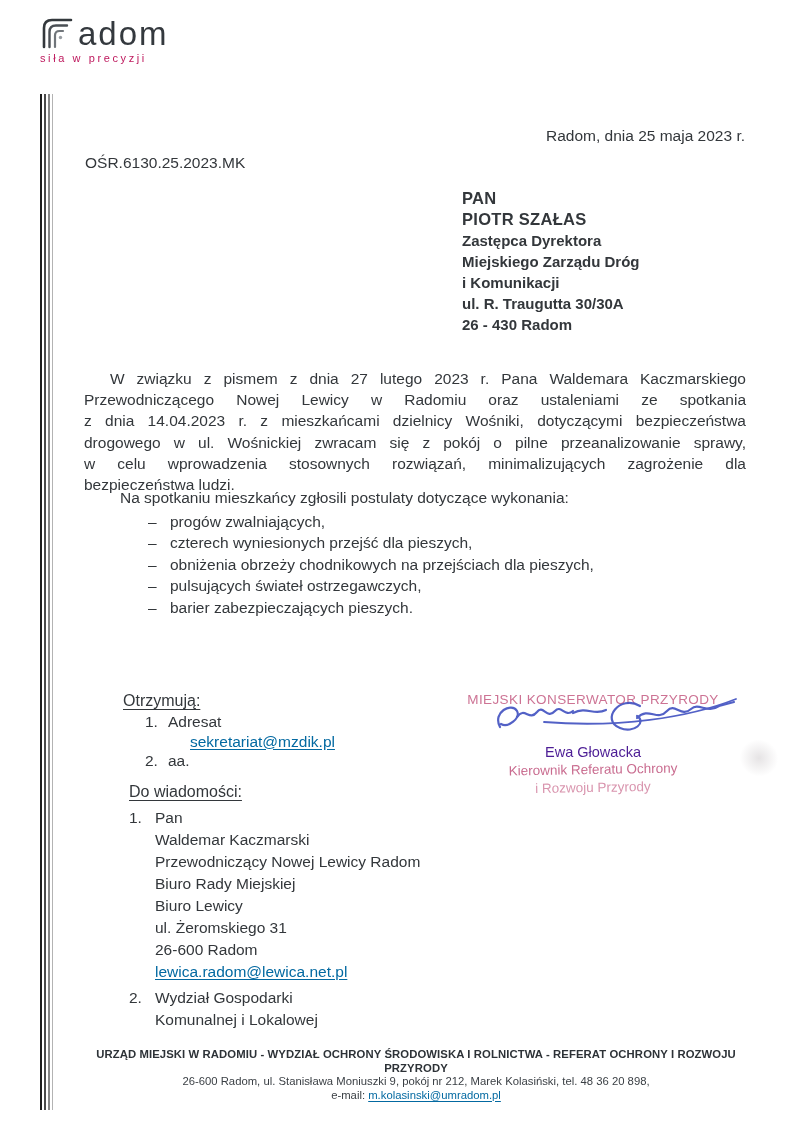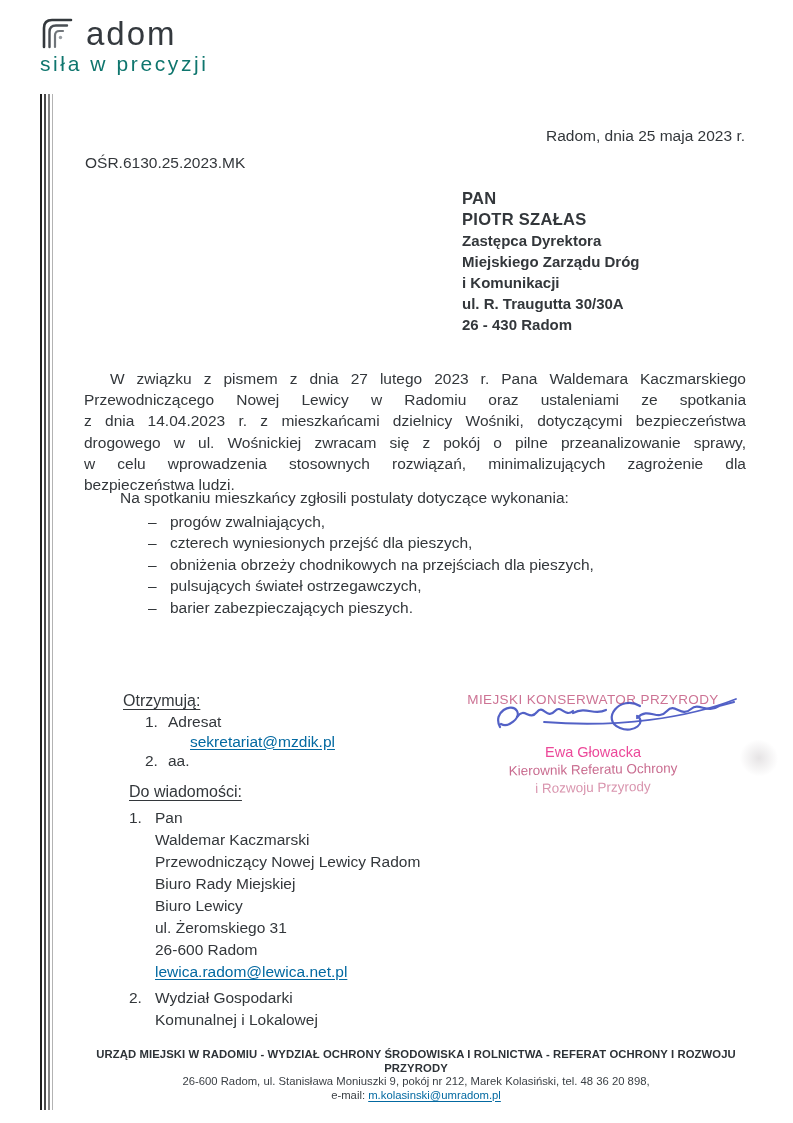--- a/index.html
+++ b/index.html
@@ -6,27 +6,27 @@
   .page{
     position:relative;
     width:793px;height:1123px;
     background:#ffffff;
     overflow:hidden;
     font-family:"Liberation Sans","DejaVu Sans",sans-serif;
     color:#33373b;
   }
   
   .logo{position:absolute;left:40px;top:16px;}
-  .logo-row{display:flex;align-items:flex-end;gap:10px;}
+  .logo-row{display:flex;align-items:flex-end;gap:2px;}
   .logo-word{
     font-size:33px;line-height:30px;letter-spacing:2px;
     color:#34393e;font-weight:400;
   }
   .logo-tagline{
-    margin-top:3px;font-size:21px;letter-spacing:2.6px;color:#0f766e;
+    margin-top:3px;font-size:11px;letter-spacing:2.6px;color:#be185d;
   }
   
   .scan-lines{
     position:absolute;left:40px;top:94px;width:16px;height:1016px;
     background:linear-gradient(to right,
       #1e1e1e 0 2px, transparent 2px 4px,
       #4a4a4a 4px 6px, transparent 6px 8px,
       #868686 8px 10px, transparent 10px 12px,
       #b3b3b3 12px 13.5px, transparent 13.5px);
   }
@@ -59,21 +59,21 @@
   .num{width:23px;flex:0 0 23px;}
   .rows-indent{margin-left:22px;}
   a.email{color:#0369a1;text-decoration:underline;text-underline-offset:2px;}
   .received .email-row{margin-left:45px;line-height:19.5px;}
   
   .stamp{position:absolute;left:448px;top:690px;width:290px;text-align:center;}
   .stamp-title{
     position:absolute;left:0;top:2px;width:290px;
     color:#c9688c;font-size:13.5px;letter-spacing:.4px;opacity:.92;
   }
-  .stamp-name{position:absolute;left:0;top:54px;width:290px;color:#ec4899;font-size:14.5px;}
+  .stamp-name{position:absolute;left:0;top:54px;width:290px;color:#4c1d95;font-size:14.5px;}
   .stamp-role1{position:absolute;left:0;top:72px;width:290px;color:#c25880;font-size:13.5px;opacity:.88;transform:rotate(-1deg);}
   .stamp-role2{position:absolute;left:0;top:90px;width:290px;color:#c9688c;font-size:13.5px;opacity:.7;transform:rotate(-1deg);}
   .signature-svg{position:absolute;left:488px;top:694px;z-index:2;}
   
   .cc{position:absolute;left:129px;top:783px;font-size:15.5px;}
   .cc .item{display:flex;margin-top:4px;}
   .cc .num{width:26px;flex:0 0 26px;line-height:22px;}
   .cc-line{line-height:22px;}
   .cc .list-heading{margin-bottom:6px;}
   .cc .email-row{line-height:22px;}

